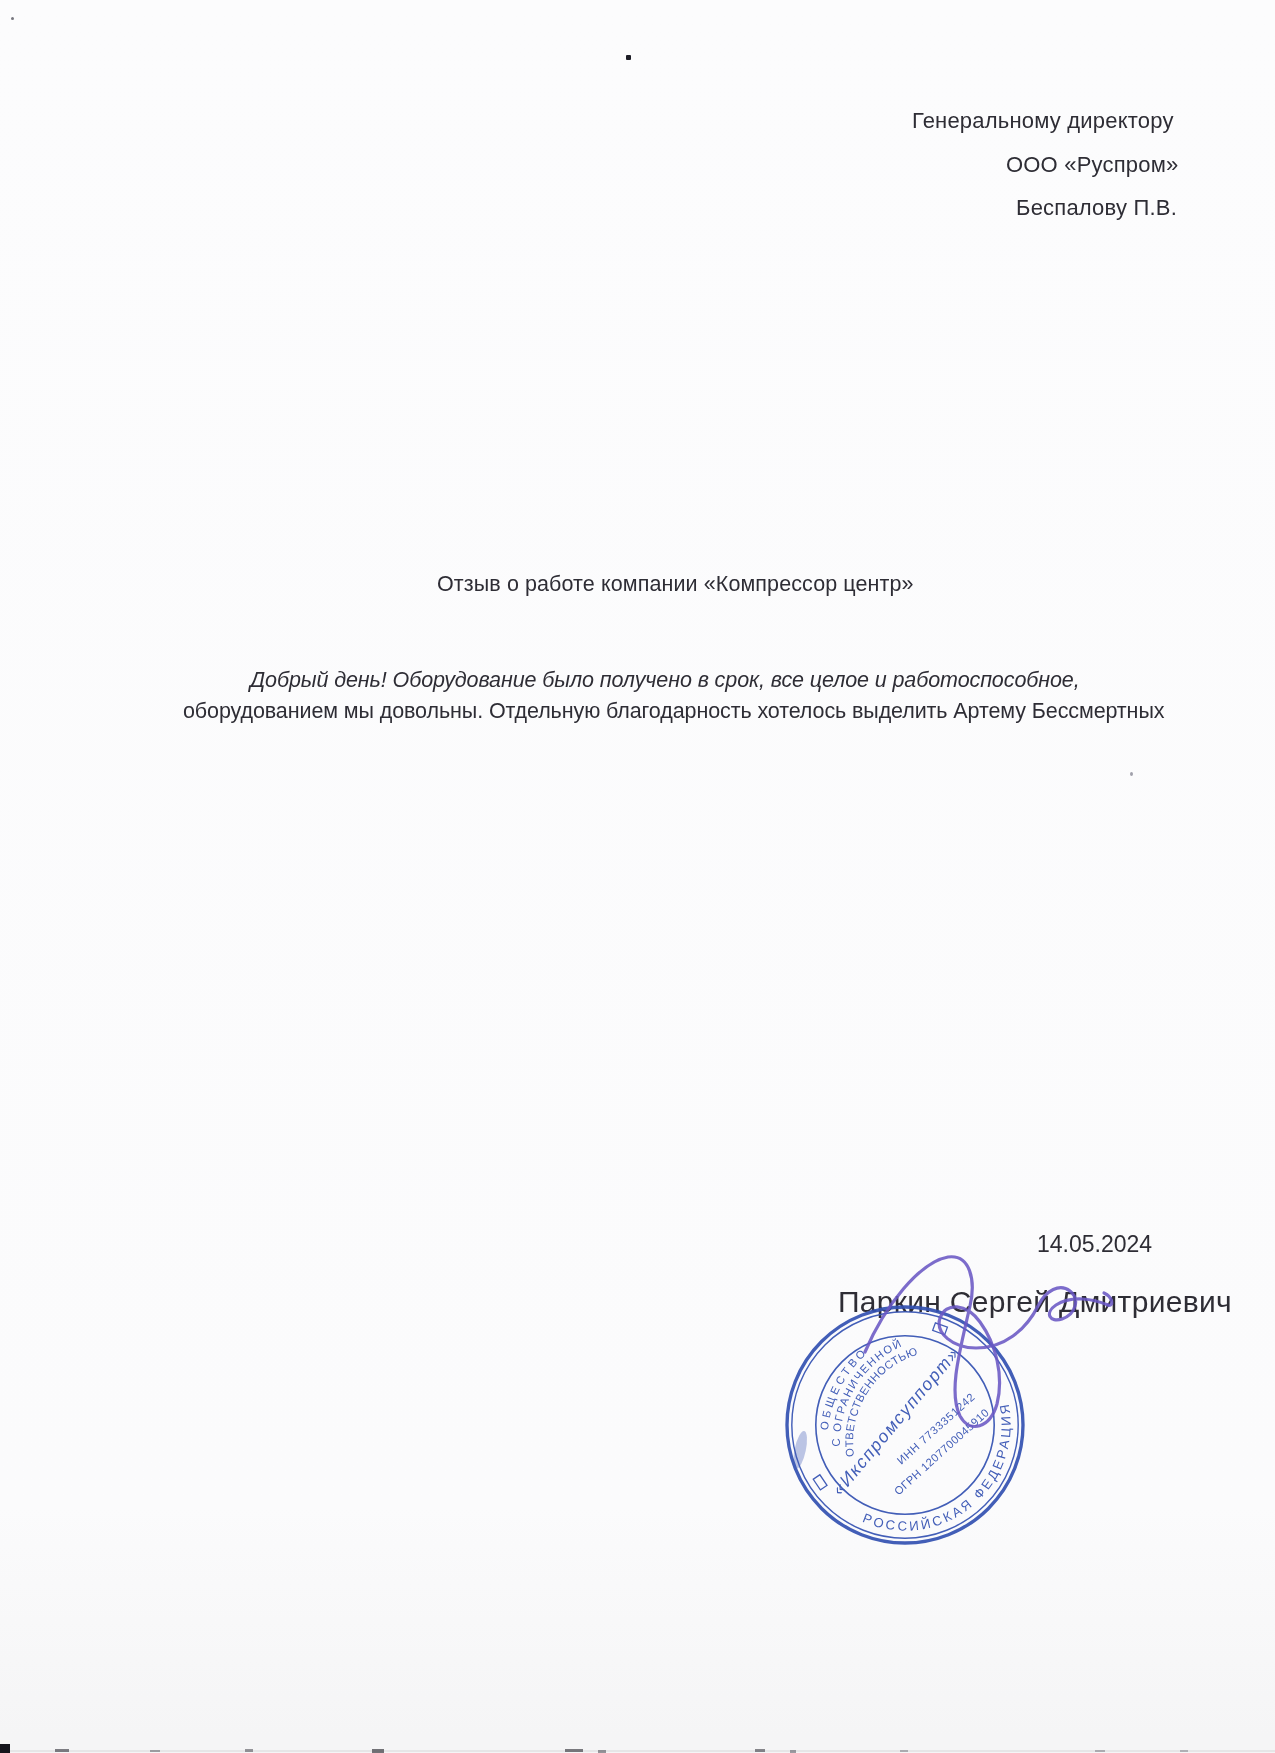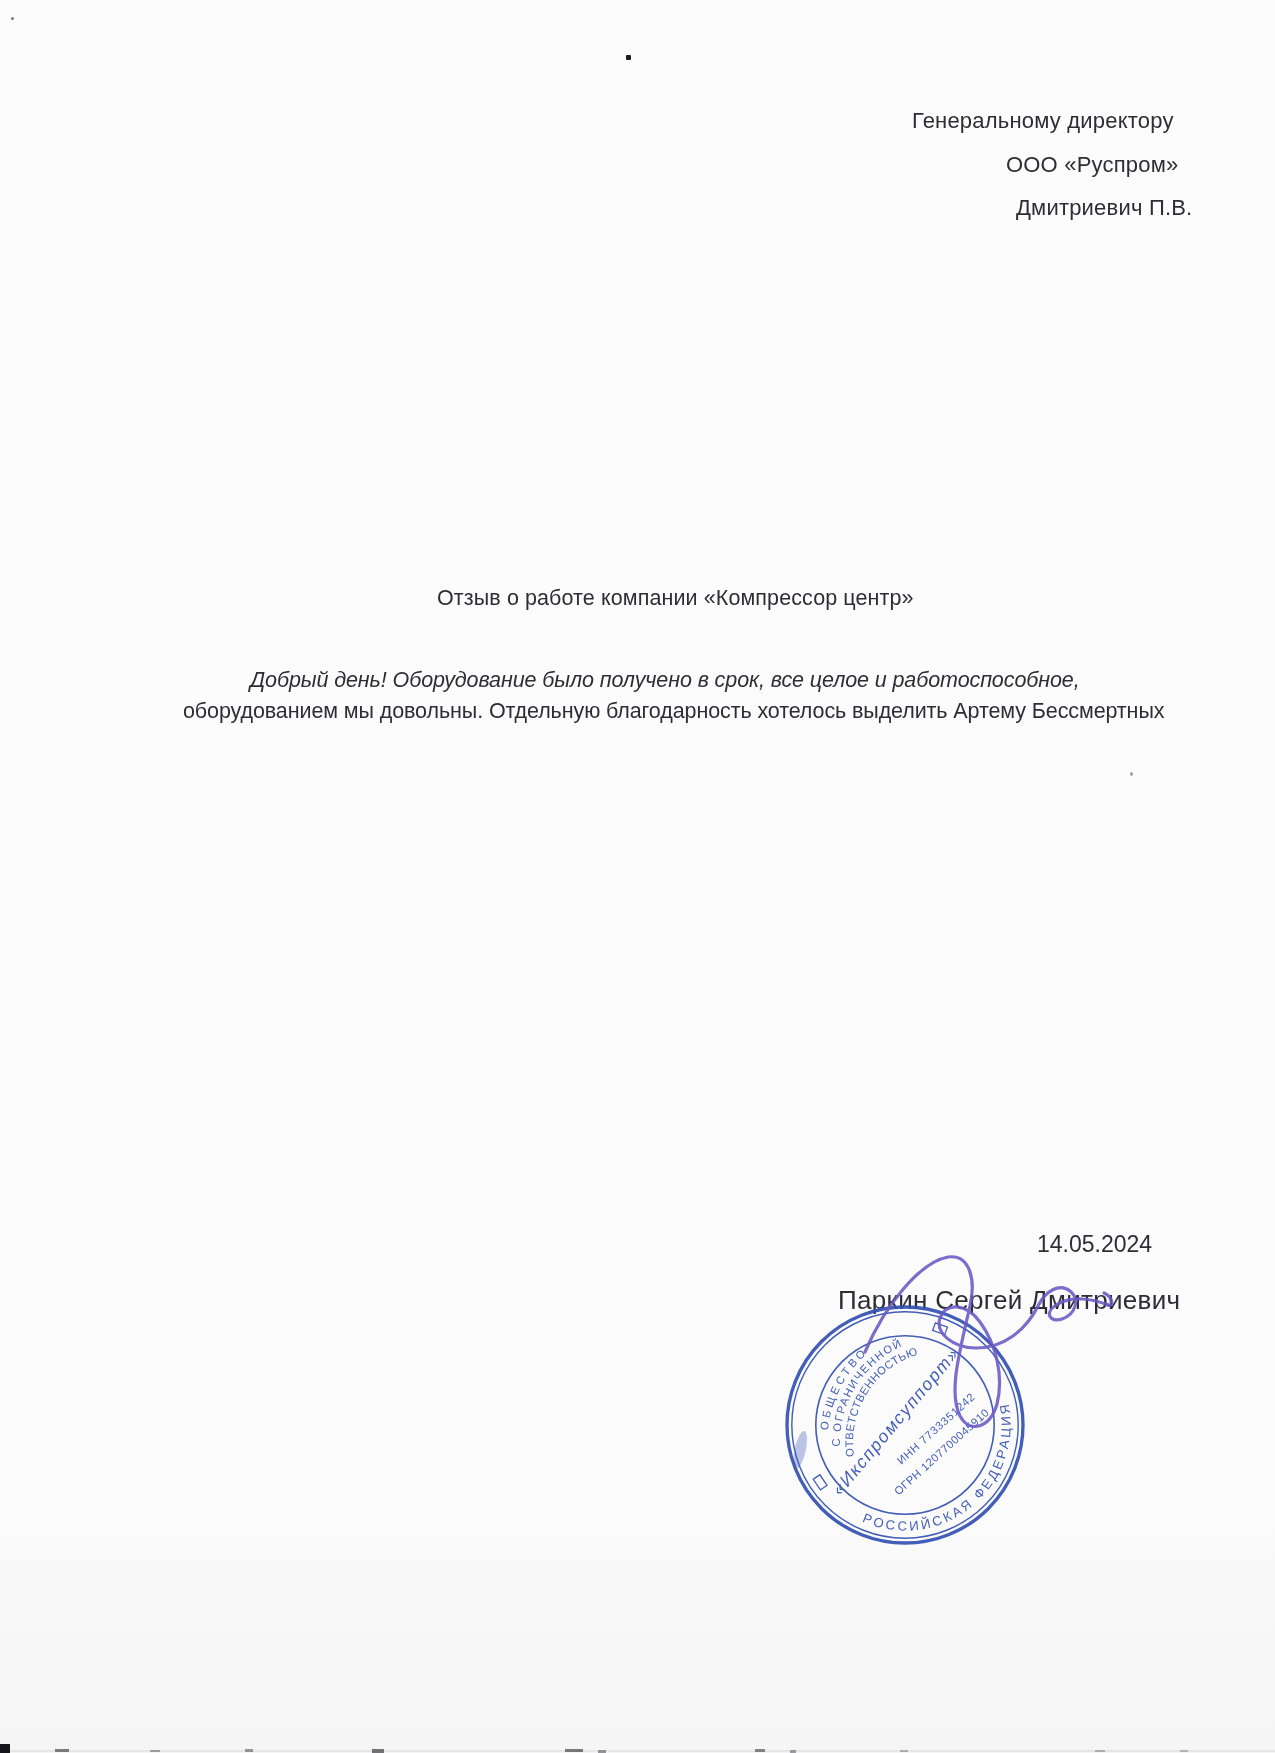--- a/index.html
+++ b/index.html
@@ -9,44 +9,44 @@
     margin:0 auto;
     background:#fbfbfc;
     background-image:linear-gradient(180deg,#fcfcfd 0%,#fbfbfc 86%,#f5f5f6 99%);
     overflow:hidden;
     font-family:"Liberation Sans", sans-serif;
     color:#2e2d35;
     padding-left:25px;
   }
   .abs{position:absolute;white-space:nowrap;}
   .recipient-line{font-size:22px;letter-spacing:.2px;}
-  .title{font-size:21.5px;letter-spacing:.1px;margin-top:14px;}
+  .title{font-size:21.5px;letter-spacing:.1px;}
   .body-block{left:183px;top:665px;font-size:21.5px;line-height:30.8px;letter-spacing:-.1px;}
   .body-line{white-space:nowrap;}
   .body-line.first{padding-left:67px;font-style:italic;}
   .date{font-size:23px;}
-  .signatory{font-size:26px;letter-spacing:.3px;}
+  .signatory{font-size:30px;letter-spacing:.3px;}
   .stamp-svg{left:785px;top:1305px;width:240px;height:240px;filter:blur(.35px);opacity:.92;}
   .stamp-svg text{font-family:"Liberation Sans", sans-serif;fill:#3351b2;}
   .stamp-svg circle,.stamp-svg rect{stroke:#3351b2;fill:none;}
   .company-name-text{font-family:"DejaVu Serif", serif;font-style:italic;}
   .sig-svg{left:855px;top:1245px;width:270px;height:200px;filter:blur(.3px);}
   .sig-svg path{fill:none;stroke:#6a58c4;stroke-width:3.2;stroke-linecap:round;stroke-linejoin:round;opacity:.88;}
   .dot{position:absolute;border-radius:50%;}
   .speck{position:absolute;}
   .bottom-line{position:absolute;left:0;bottom:1px;width:1275px;height:2px;background:rgba(40,40,46,.07);}
 </style>
 </head>
 <body>
 
 <div class="page">
 
   <div class="abs recipient-line" style="left:912px;top:108px;">Генеральному директору</div>
   <div class="abs recipient-line" style="left:1006px;top:152px;">ООО «Руспром»</div>
-  <div class="abs recipient-line" style="left:1016px;top:195px;">Дмитриевич П.В.</div>
+  <div class="abs recipient-line" style="left:1016px;top:195px;">Беспалову П.В.</div>
 
   <div class="abs title" style="left:437px;top:572px;">Отзыв о работе компании «Компрессор центр»</div>
 
   <div class="abs body-block">
     <div class="body-line first">Добрый день! Оборудование было получено в срок, все целое и работоспособное,</div>
     <div class="body-line">оборудованием мы довольны. Отдельную благодарность хотелось выделить Артему Бессмертных</div>
   </div>
 
   <div class="abs date" style="left:1037px;top:1231px;text-align:center;">14.05.2024</div>
   <div class="abs signatory" style="left:838px;top:1285px;">Паркин Сергей Дмитриевич</div>

